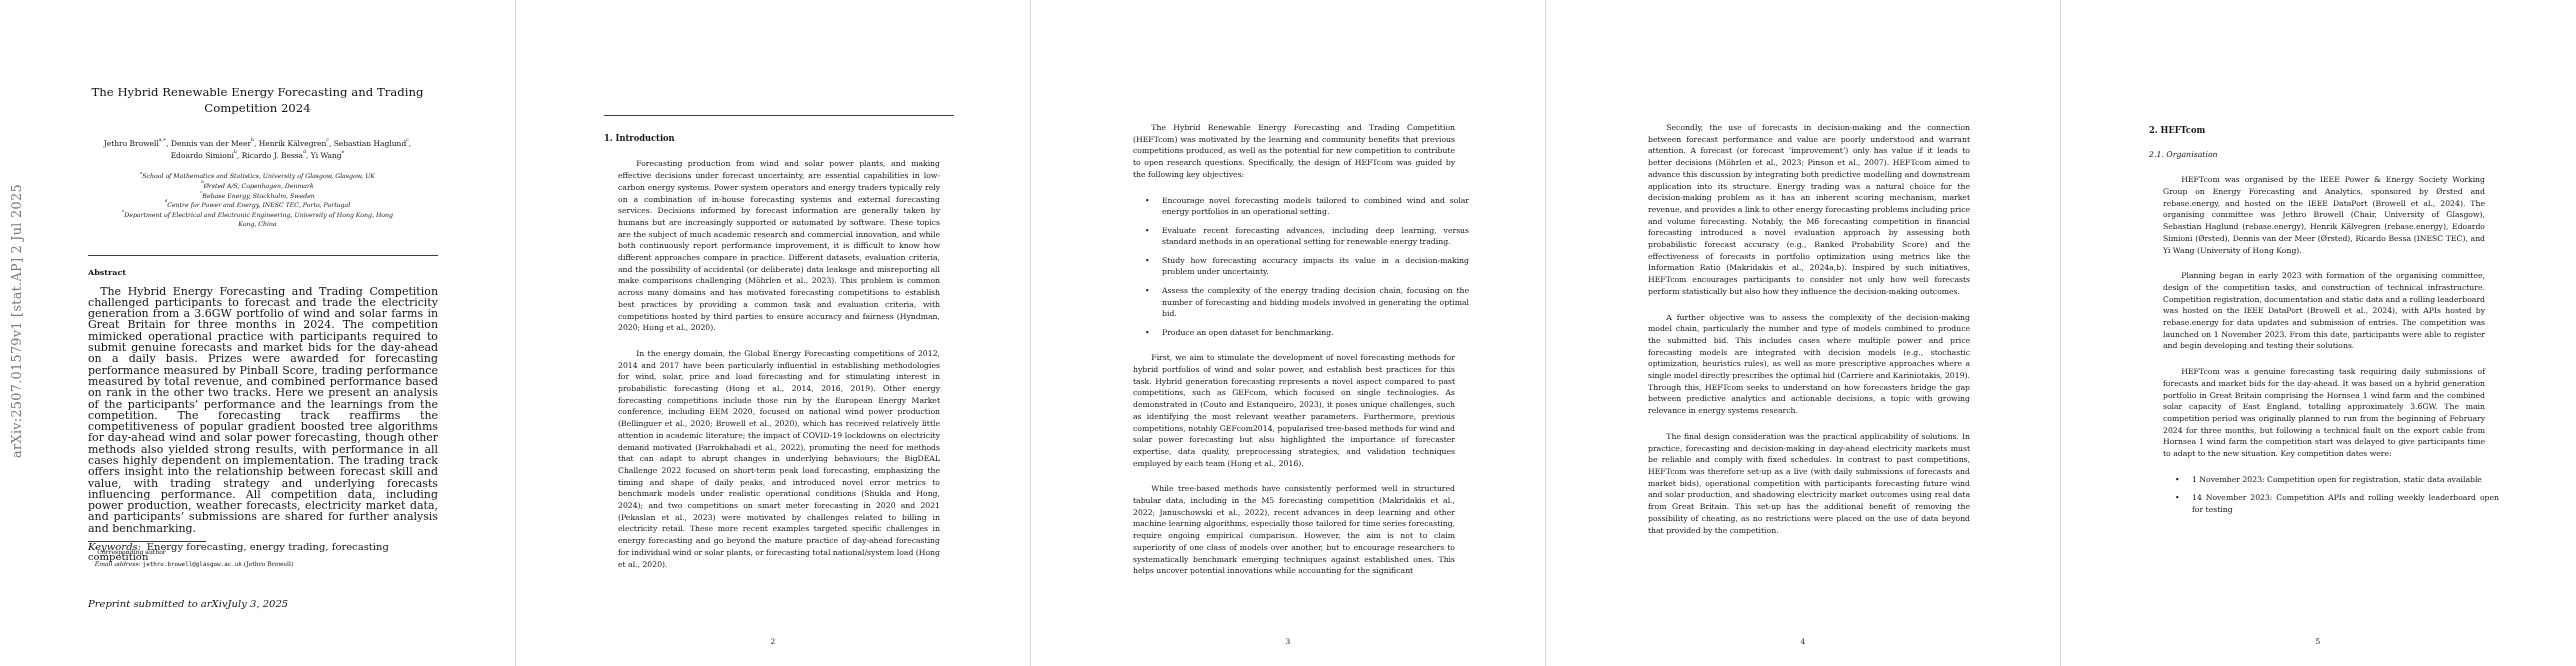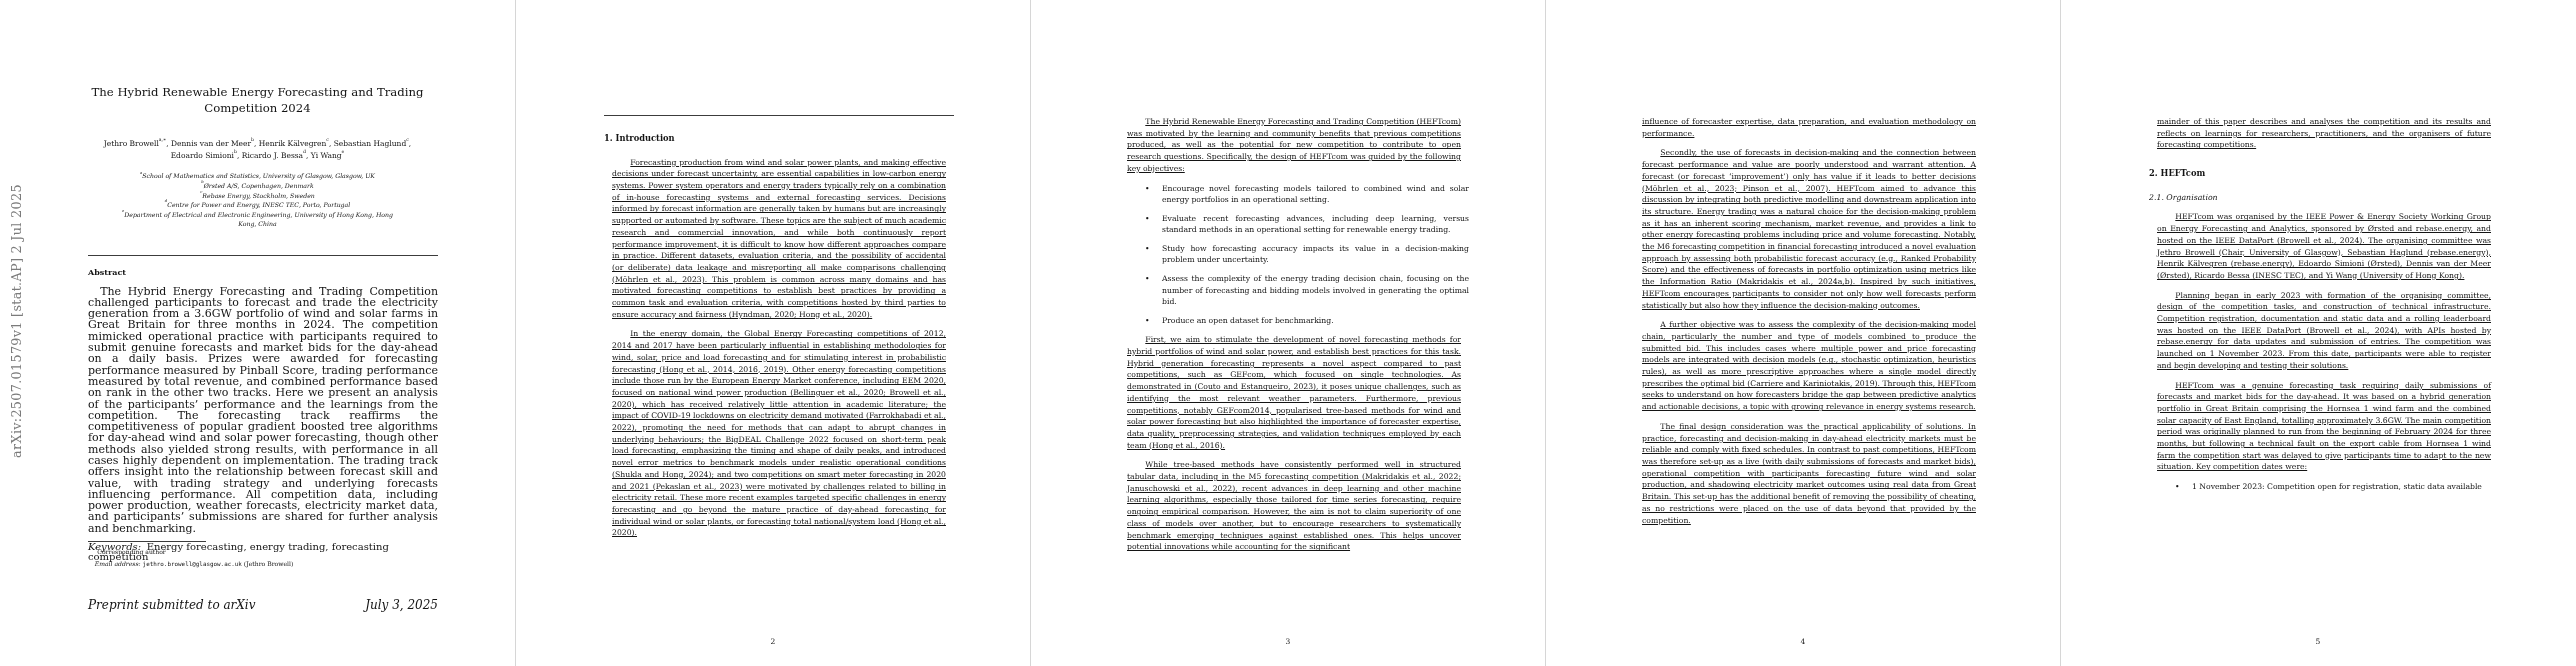--- a/index.html
+++ b/index.html
@@ -94,23 +94,23 @@
     width:350px;
     font-size:6.1px;
     line-height:1.95;
   }
   .fn-line{display:block;padding-left:6.7px;}
   .fn-email-label{font-style:italic;}
   .fn-email{font-family:"DejaVu Sans Mono","Liberation Mono",monospace;font-size:5.9px;}
   .p1-footer{
     position:absolute;left:88px;top:598px;
     width:350px;
-    display:flex;justify-content:space-between;
+    display:flex;justify-content:flex-start;
     font-style:italic;
-    font-size:12px;
+    font-size:10px;
   }
 
   
   .textcol{
     width:350px;
     margin-left:88px;
     font-size:7.7px;
     line-height:11.7px;
     text-align:justify;
   }
@@ -124,21 +124,21 @@
     font-size:8.3px;
     margin:16.7px 0 12.2px 0;
     text-align:left;
   }
   .subsec-heading{
     font-style:italic;
     font-size:7.8px;
     margin:10px 0 6.7px 0;
     text-align:left;
   }
-  .para{margin:8px;text-indent:18.3px;text-decoration:underline;}
+  .para{margin:14px;text-indent:18.3px;}
   .para.noindent{text-indent:0;}
   ul.bullets{
     list-style:none;
     margin:7.2px 0 7.2px 0;
     padding:0;
   }
   ul.bullets li{
     position:relative;
     padding-left:43px;
     margin:6.7px 0;
@@ -213,35 +213,34 @@
         <li>Produce an open dataset for benchmarking.</li>
       </ul>
       <p class="para">First, we aim to stimulate the development of novel forecasting methods for hybrid portfolios of wind and solar power, and establish best practices for this task. Hybrid generation forecasting represents a novel aspect compared to past competitions, such as GEFcom, which focused on single technologies. As demonstrated in (Couto and Estanqueiro, 2023), it poses unique challenges, such as identifying the most relevant weather parameters. Furthermore, previous competitions, notably GEFcom2014, popularised tree-based methods for wind and solar power forecasting but also highlighted the importance of forecaster expertise, data quality, preprocessing strategies, and validation techniques employed by each team (Hong et al., 2016).</p>
       <p class="para">While tree-based methods have consistently performed well in structured tabular data, including in the M5 forecasting competition (Makridakis et al., 2022; Januschowski et al., 2022), recent advances in deep learning and other machine learning algorithms, especially those tailored for time series forecasting, require ongoing empirical comparison. However, the aim is not to claim superiority of one class of models over another, but to encourage researchers to systematically benchmark emerging techniques against established ones. This helps uncover potential innovations while accounting for the significant</p>
     </div>
   <div class="pagenum">3</div>
 </div>
 
 <div class="sheet">
   <div class="textcol pad-top">
-      <p class="para noindent">influence of forecaster expertise, data preparation, and evaluation methodology on performance.</p>
       <p class="para">Secondly, the use of forecasts in decision-making and the connection between forecast performance and value are poorly understood and warrant attention. A forecast (or forecast ‘improvement’) only has value if it leads to better decisions (Möhrlen et al., 2023; Pinson et al., 2007). HEFTcom aimed to advance this discussion by integrating both predictive modelling and downstream application into its structure. Energy trading was a natural choice for the decision-making problem as it has an inherent scoring mechanism, market revenue, and provides a link to other energy forecasting problems including price and volume forecasting. Notably, the M6 forecasting competition in financial forecasting introduced a novel evaluation approach by assessing both probabilistic forecast accuracy (e.g., Ranked Probability Score) and the effectiveness of forecasts in portfolio optimization using metrics like the Information Ratio (Makridakis et al., 2024a,b). Inspired by such initiatives, HEFTcom encourages participants to consider not only how well forecasts perform statistically but also how they influence the decision-making outcomes.</p>
       <p class="para">A further objective was to assess the complexity of the decision-making model chain, particularly the number and type of models combined to produce the submitted bid. This includes cases where multiple power and price forecasting models are integrated with decision models (e.g., stochastic optimization, heuristics rules), as well as more prescriptive approaches where a single model directly prescribes the optimal bid (Carriere and Kariniotakis, 2019). Through this, HEFTcom seeks to understand on how forecasters bridge the gap between predictive analytics and actionable decisions, a topic with growing relevance in energy systems research.</p>
       <p class="para">The final design consideration was the practical applicability of solutions. In practice, forecasting and decision-making in day-ahead electricity markets must be reliable and comply with fixed schedules. In contrast to past competitions, HEFTcom was therefore set-up as a live (with daily submissions of forecasts and market bids), operational competition with participants forecasting future wind and solar production, and shadowing electricity market outcomes using real data from Great Britain. This set-up has the additional benefit of removing the possibility of cheating, as no restrictions were placed on the use of data beyond that provided by the competition.</p>
     </div>
   <div class="pagenum">4</div>
 </div>
 
 <div class="sheet">
   <div class="textcol pad-top">
-      <p class="para noindent">mainder of this paper describes and analyses the competition and its results and reflects on learnings for researchers, practitioners, and the organisers of future forecasting competitions.</p>
       <div class="sec-heading">2. HEFTcom</div>
       <div class="subsec-heading">2.1. Organisation</div>
       <p class="para">HEFTcom was organised by the IEEE Power &amp; Energy Society Working Group on Energy Forecasting and Analytics, sponsored by Ørsted and rebase.energy, and hosted on the IEEE DataPort (Browell et al., 2024). The organising committee was Jethro Browell (Chair, University of Glasgow), Sebastian Haglund (rebase.energy), Henrik Kälvegren (rebase.energy), Edoardo Simioni (Ørsted), Dennis van der Meer (Ørsted), Ricardo Bessa (INESC TEC), and Yi Wang (University of Hong Kong).</p>
       <p class="para">Planning began in early 2023 with formation of the organising committee, design of the competition tasks, and construction of technical infrastructure. Competition registration, documentation and static data and a rolling leaderboard was hosted on the IEEE DataPort (Browell et al., 2024), with APIs hosted by rebase.energy for data updates and submission of entries. The competition was launched on 1 November 2023. From this date, participants were able to register and begin developing and testing their solutions.</p>
       <p class="para">HEFTcom was a genuine forecasting task requiring daily submissions of forecasts and market bids for the day-ahead. It was based on a hybrid generation portfolio in Great Britain comprising the Hornsea 1 wind farm and the combined solar capacity of East England, totalling approximately 3.6GW. The main competition period was originally planned to run from the beginning of February 2024 for three months, but following a technical fault on the export cable from Hornsea 1 wind farm the competition start was delayed to give participants time to adapt to the new situation. Key competition dates were:</p>
       <ul class="bullets">
         <li>1 November 2023: Competition open for registration, static data available</li>
+        <li>14 November 2023: Competition APIs and rolling weekly leaderboard open for testing</li>
       </ul>
     </div>
   <div class="pagenum">5</div>
 </div>
 
 
 </body></html>

